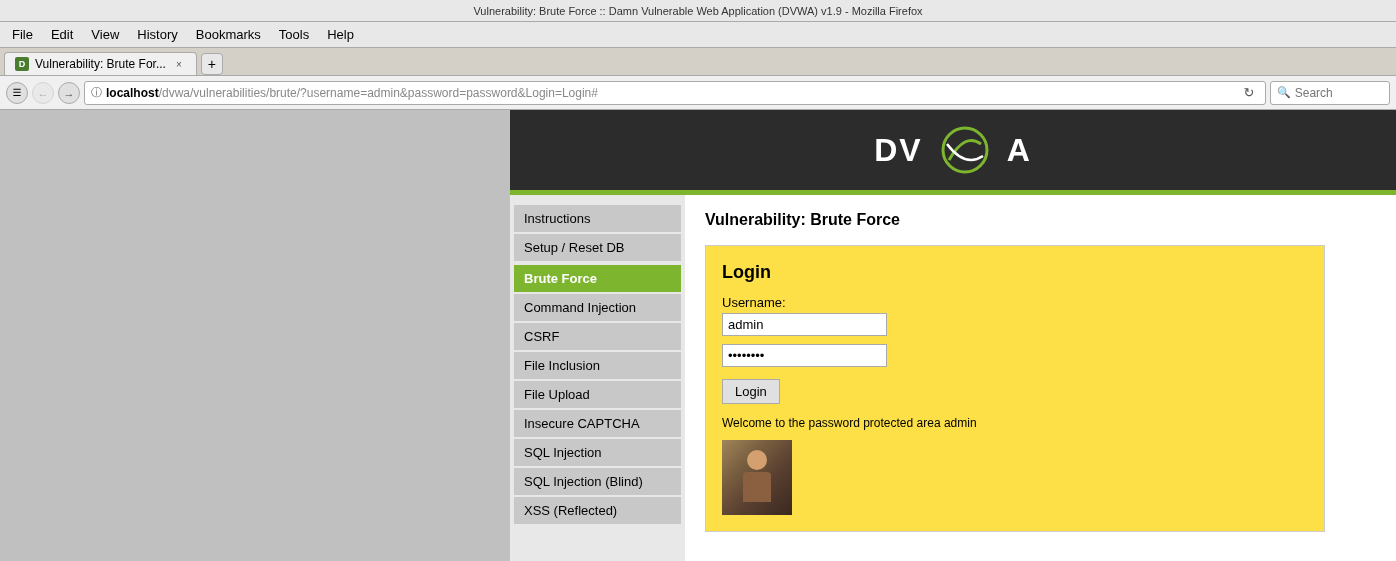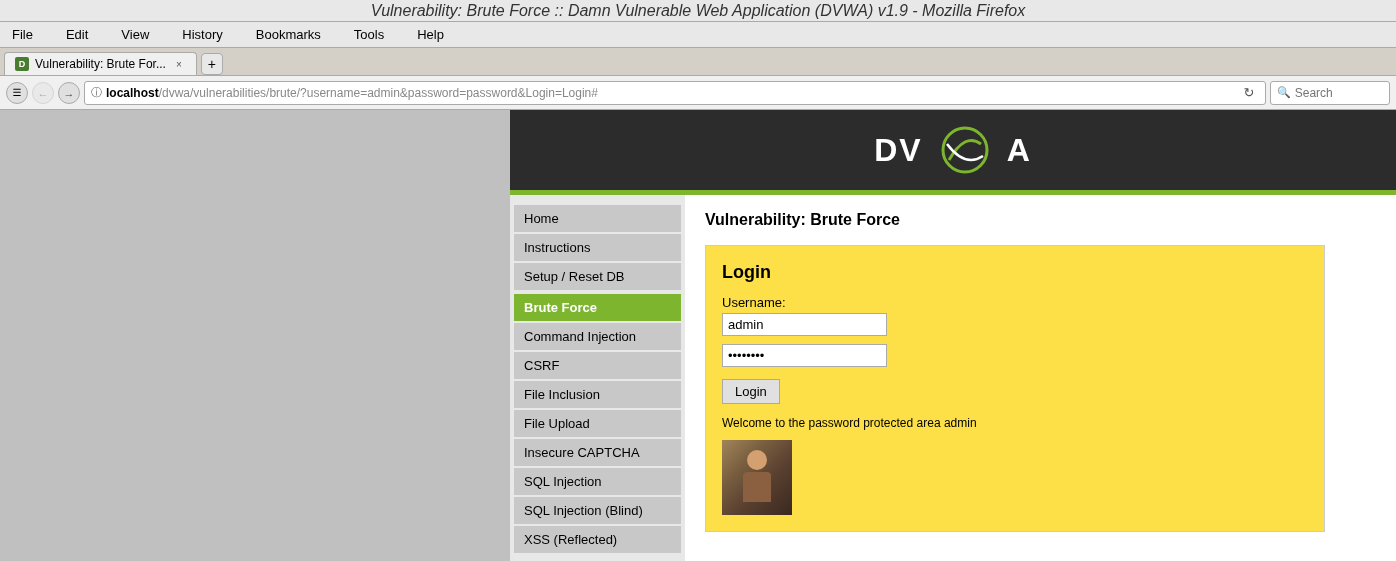--- a/index.html
+++ b/index.html
@@ -5,35 +5,34 @@
     * { margin: 0; padding: 0; box-sizing: border-box; }
     body { font-family: Arial, sans-serif; font-size: 13px; background: #c0c0c0; }
 
     
     .title-bar {
       background: #e8e8e8;
       height: 22px;
       display: flex;
       align-items: center;
       justify-content: center;
-      font-size: 16px;
+      font-size: 11px;
       color: #333;
       border-bottom: 1px solid #aaa;
-      font-style: italic;
     }
 
     
     .menu-bar {
       background: #e8e8e8;
       height: 26px;
       display: flex;
       align-items: center;
       padding: 0 4px;
       border-bottom: 1px solid #aaa;
-      gap: 17px;
+      gap: 2px;
     }
     .menu-item {
       padding: 2px 8px;
       font-size: 13px;
       color: #000;
       cursor: pointer;
       border-radius: 2px;
     }
 
     
@@ -375,21 +374,20 @@
         </svg>
         <span class="dvwa-text">A</span>
       </div>
     </div>
     <div class="green-bar"></div>
 
     <div class="content-area">
 
       <div class="sidebar">
         <div class="sidebar-section">
-          <a class="sidebar-item">Home</a>
           <a class="sidebar-item">Instructions</a>
           <a class="sidebar-item">Setup / Reset DB</a>
         </div>
         <div class="sidebar-section">
           <a class="sidebar-item active">Brute Force</a>
           <a class="sidebar-item">Command Injection</a>
           <a class="sidebar-item">CSRF</a>
           <a class="sidebar-item">File Inclusion</a>
           <a class="sidebar-item">File Upload</a>
           <a class="sidebar-item">Insecure CAPTCHA</a>

